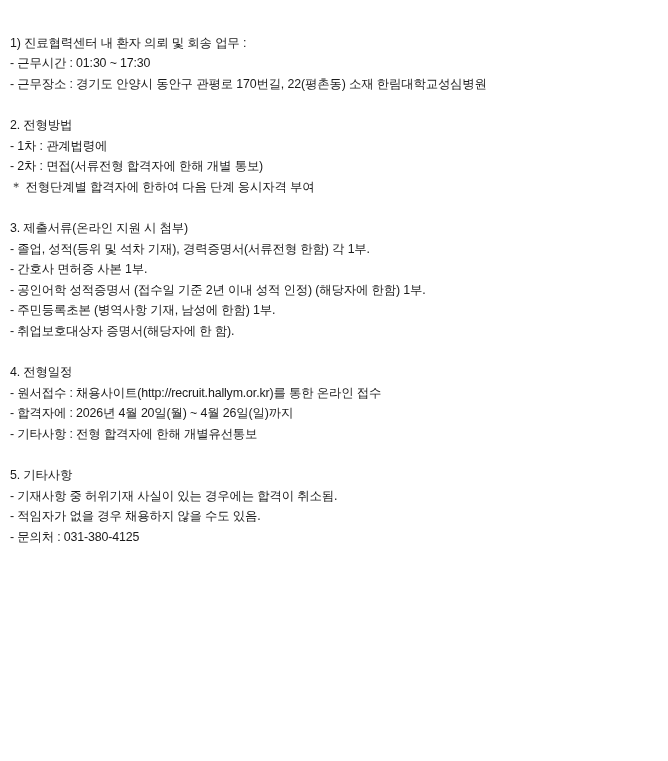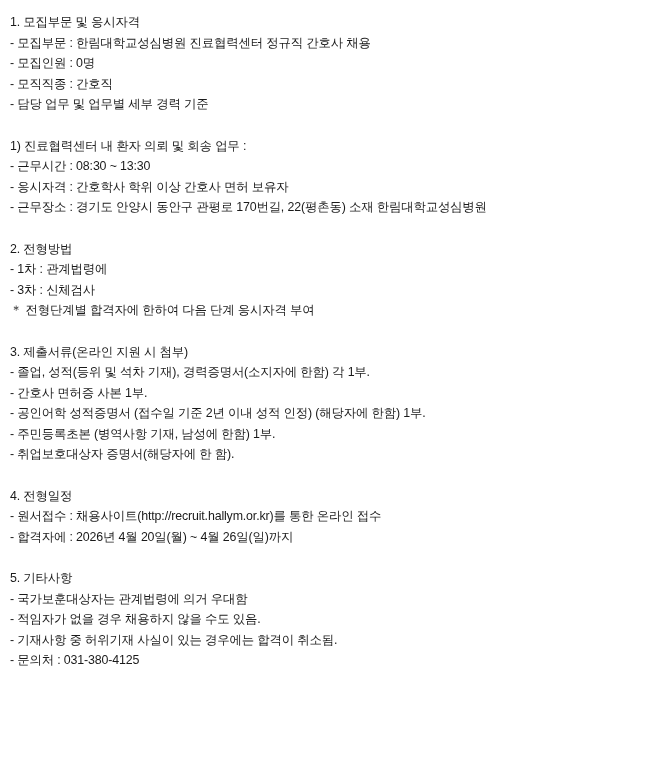--- a/index.html
+++ b/index.html
@@ -36,68 +36,60 @@
   }
   .heading {
     font-weight: 400;
   }
 </style>
 </head>
 <body>
 
 <div id="doc">
 
-  <div class="section">
-    <div class="line heading">1. 모집부문 및 응시자격</div>
-    <div class="line">- 모집부문 : 한림대학교성심병원 진료협력센터 정규직 간호사 채용</div>
-    <div class="line">- 모집인원 : 0명</div>
-    <div class="line">- 모직직종 : 간호직</div>
-    <div class="line">- 담당 업무 및 업무별 세부 경력 기준</div>
-  </div>
 
   <div class="spacer"></div>
 
   <div class="section">
     <div class="line">1) 진료협력센터 내 환자 의뢰 및 회송 업무 :</div>
-    <div class="line">- 근무시간 : 08:30 ~ 13:30</div>
-    <div class="line">- 응시자격 : 간호학사 학위 이상 간호사 면허 보유자</div>
+    <div class="line">- 근무시간 : 01:30 ~ 17:30</div>
     <div class="line">- 근무장소 : 경기도 안양시 동안구 관평로 170번길, 22(평촌동) 소재 한림대학교성심병원</div>
   </div>
 
   <div class="spacer"></div>
 
   <div class="section">
     <div class="line heading">2. 전형방법</div>
     <div class="line">- 1차 : 관계법령에</div>
-    <div class="line">- 3차 : 신체검사</div>
+    <div class="line">- 2차 : 면접(서류전형 합격자에 한해 개별 통보)</div>
     <div class="line">＊ 전형단계별 합격자에 한하여 다음 단계 응시자격 부여</div>
   </div>
 
   <div class="spacer"></div>
 
   <div class="section">
     <div class="line heading">3. 제출서류(온라인 지원 시 첨부)</div>
-    <div class="line">- 졸업, 성적(등위 및 석차 기재), 경력증명서(소지자에 한함) 각 1부.</div>
+    <div class="line">- 졸업, 성적(등위 및 석차 기재), 경력증명서(서류전형 한함) 각 1부.</div>
     <div class="line">- 간호사 면허증 사본 1부.</div>
     <div class="line">- 공인어학 성적증명서 (접수일 기준 2년 이내 성적 인정) (해당자에 한함) 1부.</div>
     <div class="line">- 주민등록초본 (병역사항 기재, 남성에 한함) 1부.</div>
     <div class="line">- 취업보호대상자 증명서(해당자에 한 함).</div>
   </div>
 
   <div class="spacer"></div>
 
   <div class="section">
     <div class="line heading">4. 전형일정</div>
     <div class="line">- 원서접수 : 채용사이트(http://recruit.hallym.or.kr)를 통한 온라인 접수</div>
     <div class="line">- 합격자에 : 2026년 4월 20일(월) ~ 4월 26일(일)까지</div>
+    <div class="line">- 기타사항 : 전형 합격자에 한해 개별유선통보</div>
   </div>
 
   <div class="spacer"></div>
 
   <div class="section">
     <div class="line heading">5. 기타사항</div>
-    <div class="line">- 국가보훈대상자는 관계법령에 의거 우대함</div>
+    <div class="line">- 기재사항 중 허위기재 사실이 있는 경우에는 합격이 취소됨.</div>
     <div class="line">- 적임자가 없을 경우 채용하지 않을 수도 있음.</div>
-    <div class="line">- 기재사항 중 허위기재 사실이 있는 경우에는 합격이 취소됨.</div>
     <div class="line">- 문의처 : 031-380-4125</div>
   </div>
 
 </div>
 
 </body></html>

